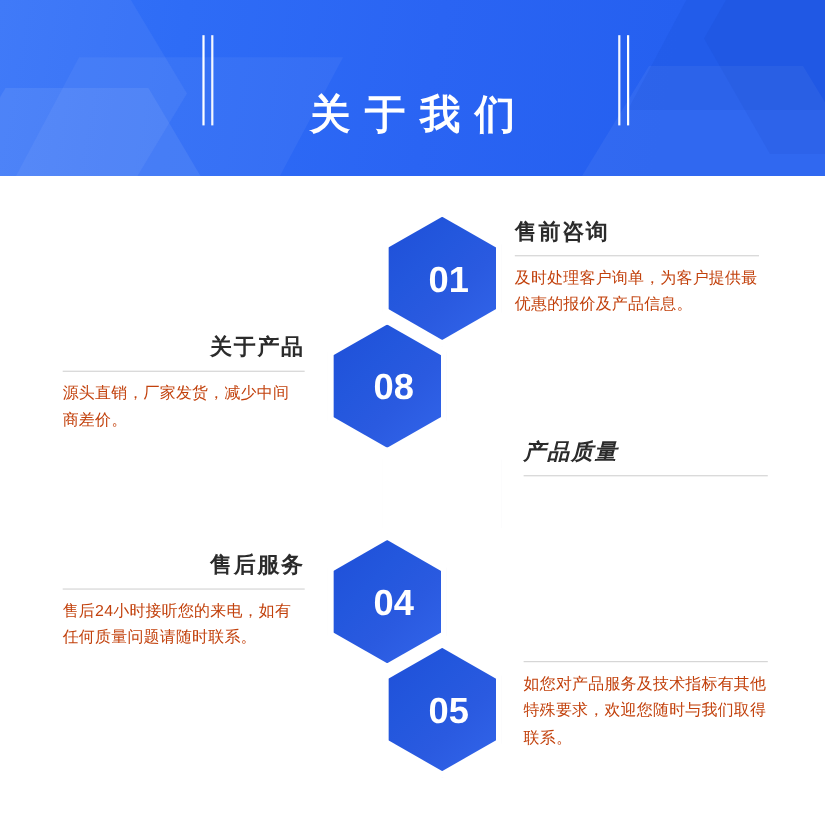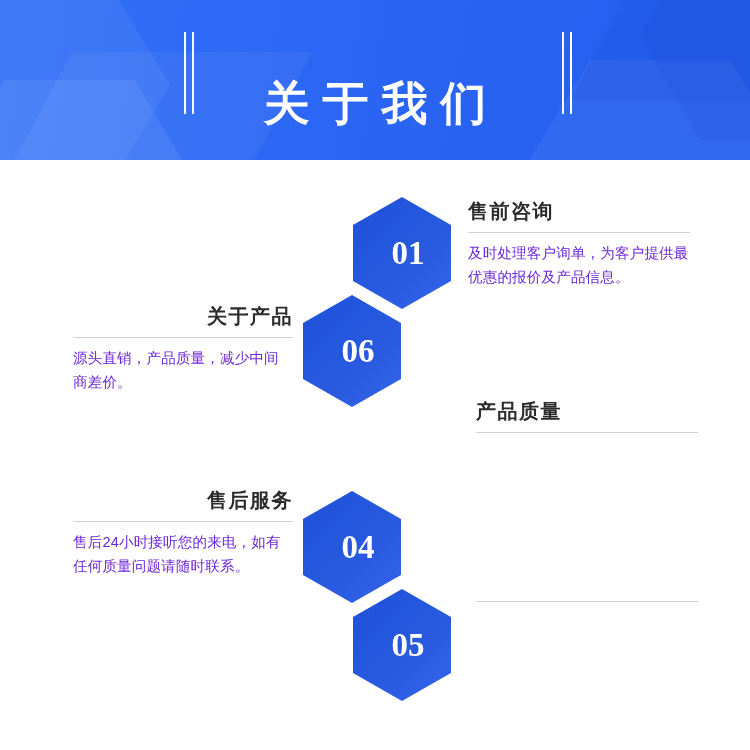--- a/index.html
+++ b/index.html
@@ -29,21 +29,21 @@
   .diag{
     position:absolute;background:rgba(255,255,255,0.05);
     transform:skewX(-28deg);
   }
   .diag.dark{background:rgba(12,56,180,0.09);}
 
   #banner-title{
     position:absolute;left:0;top:0;width:750px;height:208px;
     display:flex;align-items:center;justify-content:center;
     color:#ffffff;
-    font-size:46px;font-weight:bold;
+    font-size:37px;font-weight:bold;
     letter-spacing:13px;
     text-indent:13px;
     font-family:"Liberation Sans","DejaVu Sans",sans-serif;
     z-index:6;
   }
   .vline{position:absolute;top:32px;width:2px;height:82px;background:#ffffff;z-index:6;}
   .vline.thin{width:2px;opacity:.95;}
   #vl1{left:184px;}
   #vl2{left:192px;}
   #vr1{left:562px;}
@@ -70,42 +70,42 @@
     position:absolute;left:5px;top:6px;width:98px;height:112px;
     background:linear-gradient(135deg,#1f4fd8 0%,#2357dd 35%,#2a5ae0 62%,#3265ea 100%);
     clip-path:polygon(50% 0%,100% 25%,100% 75%,50% 100%,0% 75%,0% 25%);
     display:flex;align-items:center;justify-content:center;
   }
   .hex-num{
     color:#ffffff;
     font-size:33px;
     font-weight:bold;
     letter-spacing:0px;
-    font-family:Liberation Serif, serif;
+    font-family:Liberation Sans, sans-serif;
     transform:translateX(6px);
     line-height:1;
   }
 
   
   .tx{position:absolute;width:230px;}
   .tx .ttl{
     font-size:20px;font-weight:bold;color:#2b2b2b;
     letter-spacing:1.5px;line-height:1.15;
     font-family:"Liberation Sans","DejaVu Sans",sans-serif;
     white-space:nowrap;
   }
   .tx .rule{
     height:1px;background:#d2d2d2;margin:9px 0 8px 0;width:100%;
   }
   .tx .desc{
-    font-size:14.5px;color:#6d28d9;line-height:1.68;
+    font-size:14.5px;color:#c2410c;line-height:1.68;
     letter-spacing:0.2px;
     font-family:"Liberation Sans","DejaVu Sans",sans-serif;
   }
-  .tx.left{text-align:left;margin-left:16px;}
+  .tx.left{text-align:left;}
   .tx.left .ttl{text-align:right;}
   .tx.right{text-align:left;}
 </style>
 </head>
 <body>
 
 <div id="banner">
 
   <div class="hexdeco" style="left:-130px;top:-40px;width:300px;height:250px;"></div>
   <div class="hexdeco d2" style="left:-60px;top:80px;width:260px;height:220px;"></div>
@@ -135,59 +135,60 @@
       <div class="ttl">售前咨询</div>
       <div class="rule"></div>
       <div class="desc">及时处理客户询单，为客户提供最优惠的报价及产品信息。</div>
     </div>
   </div>
 
   <div class="item">
     <div class="hex-wrap" style="left:298px;top:129px;">
       <div class="hex-ring"></div>
       <div class="hex-body">
-        <span class="hex-num">06</span>
+        <span class="hex-num">08</span>
       </div>
     </div>
     <div class="tx left" style="left:57px;top:145px;width:220px;">
       <div class="ttl">关于产品</div>
       <div class="rule"></div>
-      <div class="desc">源头直销，产品质量，减少中间商差价。</div>
+      <div class="desc">源头直销，厂家发货，减少中间商差价。</div>
     </div>
   </div>
 
   <div class="item">
     <div class="hex-wrap" style="left:348px;top:227px;">
       <div class="hex-ring"></div>
     </div>
-    <div class="tx right" style="left:476px;top:240px;width:222px;">
+    <div class="tx right" style="left:476px;top:240px;width:222px;font-style:italic;">
       <div class="ttl">产品质量</div>
       <div class="rule"></div>
     </div>
   </div>
 
   <div class="item">
     <div class="hex-wrap" style="left:298px;top:325px;">
       <div class="hex-ring"></div>
       <div class="hex-body">
         <span class="hex-num">04</span>
       </div>
     </div>
-    <div class="tx left" style="left:57px;top:329px;width:220px;">
+    <div class="tx left" style="left:57px;top:343px;width:220px;">
       <div class="ttl">售后服务</div>
       <div class="rule"></div>
       <div class="desc">售后24小时接听您的来电，如有任何质量问题请随时联系。</div>
     </div>
   </div>
 
   <div class="item">
     <div class="hex-wrap" style="left:348px;top:423px;">
       <div class="hex-ring"></div>
       <div class="hex-body">
         <span class="hex-num">05</span>
       </div>
     </div>
     <div class="tx right" style="left:476px;top:432px;width:222px;">
       <div class="rule"></div>
+      <div class="desc">如您对产品服务及技术指标有其他特殊要求，欢迎您随时与我们取得联系。</div>
     </div>
   </div>
 
 </div>
 
 </body></html>

